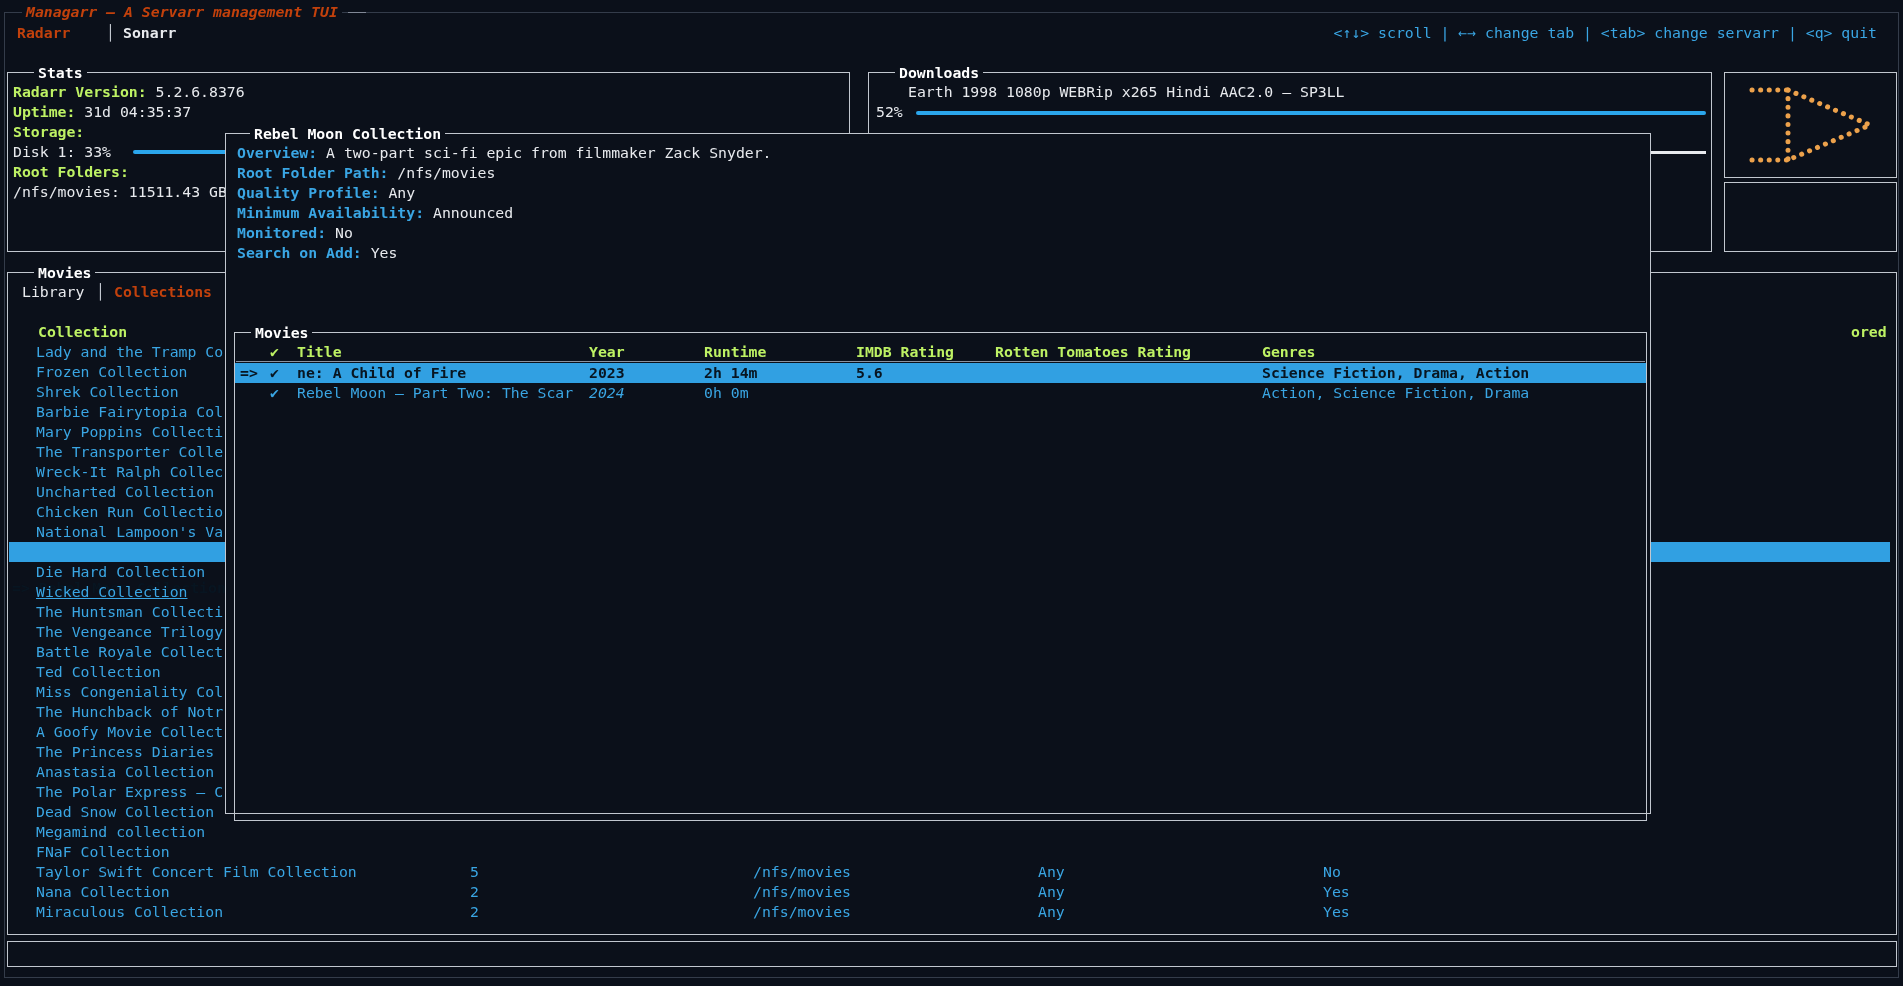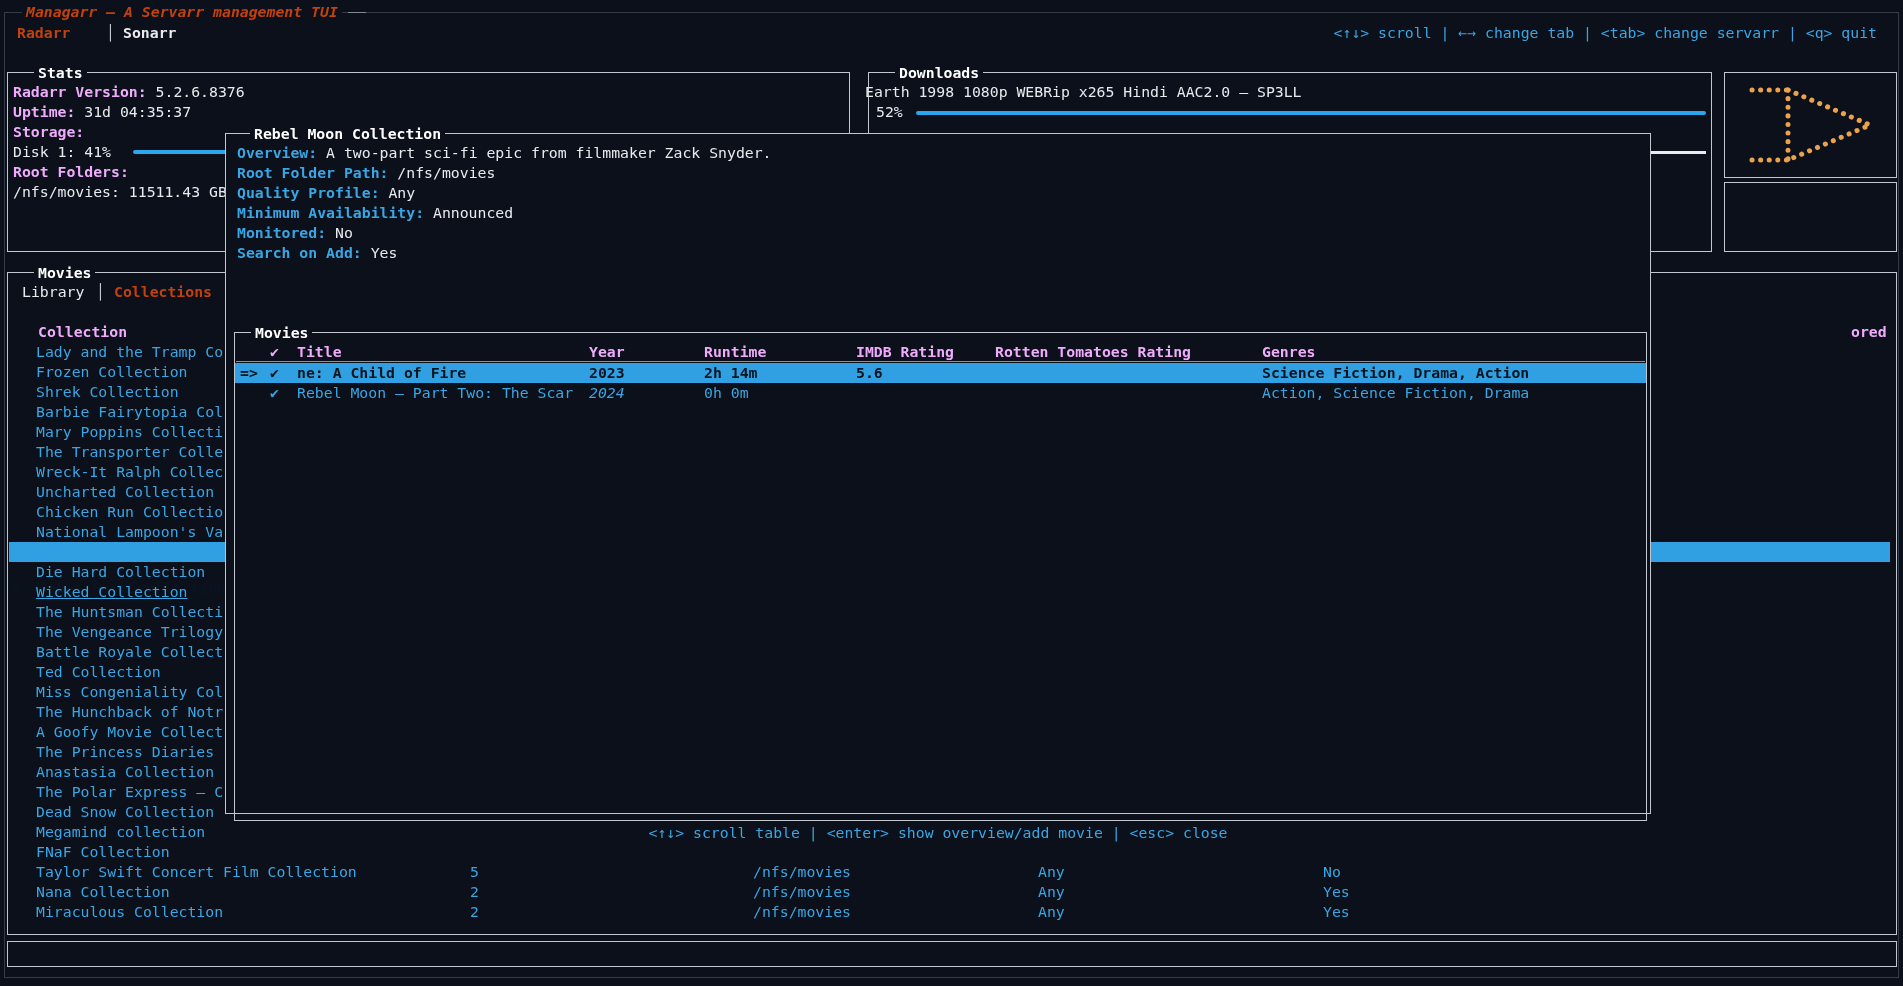--- a/index.html
+++ b/index.html
@@ -9,21 +9,21 @@
     background:#0b101a; color:#e8eaee;
     font-family:"DejaVu Sans Mono","Liberation Mono",monospace;
     font-size:14.8px; line-height:20px;
   }
   .abs   { position:absolute; white-space:pre; line-height:20px; }
   .bold  { font-weight:bold; }
   .italic{ font-style:italic; }
   .blue  { color:#3aa6e4; }
   .orange{ color:#c2410c; }
   .white { color:#e8eaee; }
-  .brightwhite { color:#f0abfc; }
+  .brightwhite { color:#bef264; }
   .dim   { color:#c2c7cf; }
   .panel     { position:absolute; border:1px solid #c2c7cf; }
   .panel-dim { position:absolute; border:1px solid #343c4a; }
   .ptitle {
     position:absolute; background:#0b101a; padding:0 4px;
     font-weight:bold; color:#ffffff; line-height:20px; white-space:pre;
   }
   .gauge { position:absolute; height:4px; background:#2ba6ec; border-radius:2px; }
   .sel-bar  { position:absolute; background:#31a0e2; }
   .sel-text { color:#081521; }
@@ -41,29 +41,29 @@
   <div class="abs dim" style="left:106px;top:23px;">│</div>
   <div class="abs white bold" style="left:123px;top:23px;">Sonarr</div>
   <div class="abs blue" style="right:26px;top:23px;">&lt;↑↓&gt; scroll | ←→ change tab | &lt;tab&gt; change servarr | &lt;q&gt; quit</div>
 
   <div class="panel" style="left:7px;top:72px;width:843px;height:180px;">
     <span class="ptitle" style="left:26px;top:-10px;">Stats</span>
   </div>
   <div class="abs" style="left:13px;top:82px;"><span class="bold brightwhite">Radarr Version:</span><span> </span><span>5.2.6.8376</span></div>
   <div class="abs" style="left:13px;top:102px;"><span class="bold brightwhite">Uptime:</span><span> </span><span>31d 04:35:37</span></div>
   <div class="abs bold brightwhite" style="left:13px;top:122px;">Storage:</div>
-  <div class="abs" style="left:13px;top:142px;"><span>Disk 1:</span><span> </span><span>41%</span></div>
+  <div class="abs" style="left:13px;top:142px;"><span>Disk 1:</span><span> </span><span>33%</span></div>
   <div class="gauge" style="left:133px;top:150px;width:710px;"></div>
   <div class="abs bold brightwhite" style="left:13px;top:162px;">Root Folders:</div>
   <div class="abs" style="left:13px;top:182px;">/nfs/movies: 11511.43 GB</div>
 
   <div class="panel" style="left:868px;top:72px;width:844px;height:180px;">
     <span class="ptitle" style="left:26px;top:-10px;">Downloads</span>
   </div>
-  <div class="abs" style="left:865px;top:82px;">Earth 1998 1080p WEBRip x265 Hindi AAC2.0 – SP3LL</div>
+  <div class="abs" style="left:908px;top:82px;">Earth 1998 1080p WEBRip x265 Hindi AAC2.0 – SP3LL</div>
   <div class="abs" style="left:876px;top:102px;">52%</div>
   <div class="gauge" style="left:916px;top:111px;width:790px;"></div>
   <div style="position:absolute;left:876px;top:151px;width:830px;height:3px;background:#e8eaee;"></div>
 
   <div class="panel" style="left:1724px;top:72px;width:173px;height:106px;display:flex;align-items:center;justify-content:center;">
     <svg width="150" height="88" viewBox="0 0 150 88">
       <g fill="none" stroke="#eca14b" stroke-width="5" stroke-linecap="round" stroke-dasharray="0.1 8.5">
         <path d="M16 9 H52"></path>
         <path d="M52 9 L134 44 L52 79"></path>
         <path d="M16 79 H52"></path>
@@ -131,21 +131,20 @@
   <div class="panel" style="left:7px;top:941px;width:1890px;height:26px;"></div>
 
   <div id="modal-layer" style="position:absolute;inset:0;z-index:10;">
     <div class="panel" style="left:225px;top:133px;width:1426px;height:681px;background:#0b101a;">
       <span class="ptitle" style="left:24px;top:-10px;">Rebel Moon Collection</span>
     </div>
     <div class="panel" style="left:234px;top:332px;width:1413px;height:489px;">
       <span class="ptitle" style="left:16px;top:-10px;">Movies</span>
     </div>
     <div style="position:absolute;left:236px;top:361px;width:1409px;height:1px;background:#8b93a0;"></div>
-    <div class="abs blue" style="left:225px;top:823px;width:1426px;text-align:center;">&lt;↑↓&gt; scroll table | &lt;enter&gt; show overview/add movie | &lt;esc&gt; close</div>
   <div class="abs" style="left: 237px; top: 143px;"><span class="blue bold">Overview:</span><span class="white"> A two-part sci-fi epic from filmmaker Zack Snyder.</span></div>
       <div class="abs" style="left: 237px; top: 163px;"><span class="blue bold">Root Folder Path:</span><span class="white"> /nfs/movies</span></div>
       <div class="abs" style="left: 237px; top: 183px;"><span class="blue bold">Quality Profile:</span><span class="white"> Any</span></div>
       <div class="abs" style="left: 237px; top: 203px;"><span class="blue bold">Minimum Availability:</span><span class="white"> Announced</span></div>
       <div class="abs" style="left: 237px; top: 223px;"><span class="blue bold">Monitored:</span><span class="white"> No</span></div>
       <div class="abs" style="left: 237px; top: 243px;"><span class="blue bold">Search on Add:</span><span class="white"> Yes</span></div>
       <div class="abs bold brightwhite" style="left: 270px; top: 342px;">✔</div>
       <div class="abs bold brightwhite" style="left: 297px; top: 342px;">Title</div>
       <div class="abs bold brightwhite" style="left: 589px; top: 342px;">Year</div>
       <div class="abs bold brightwhite" style="left: 704px; top: 342px;">Runtime</div>

